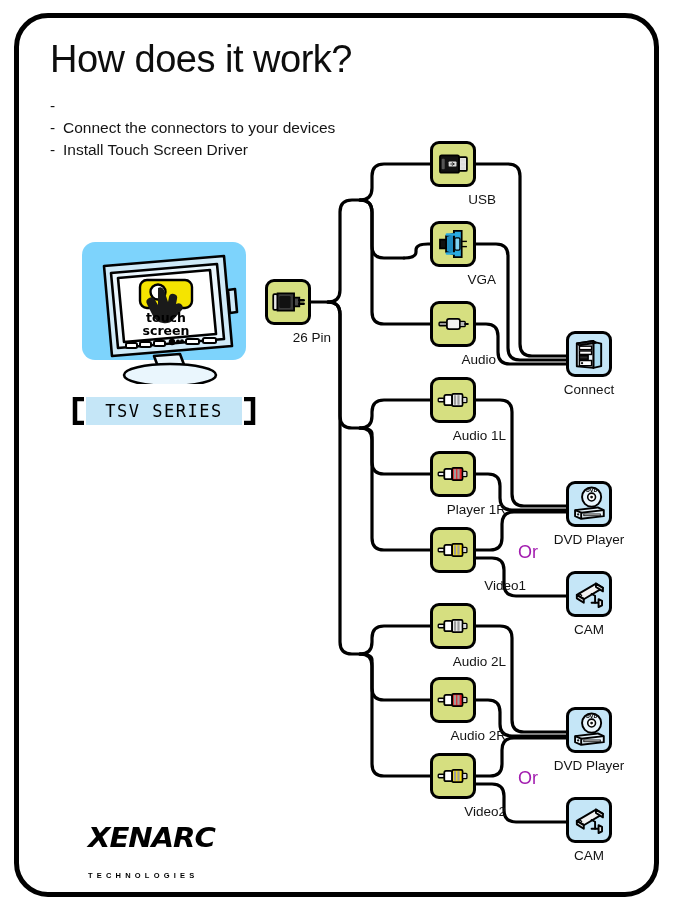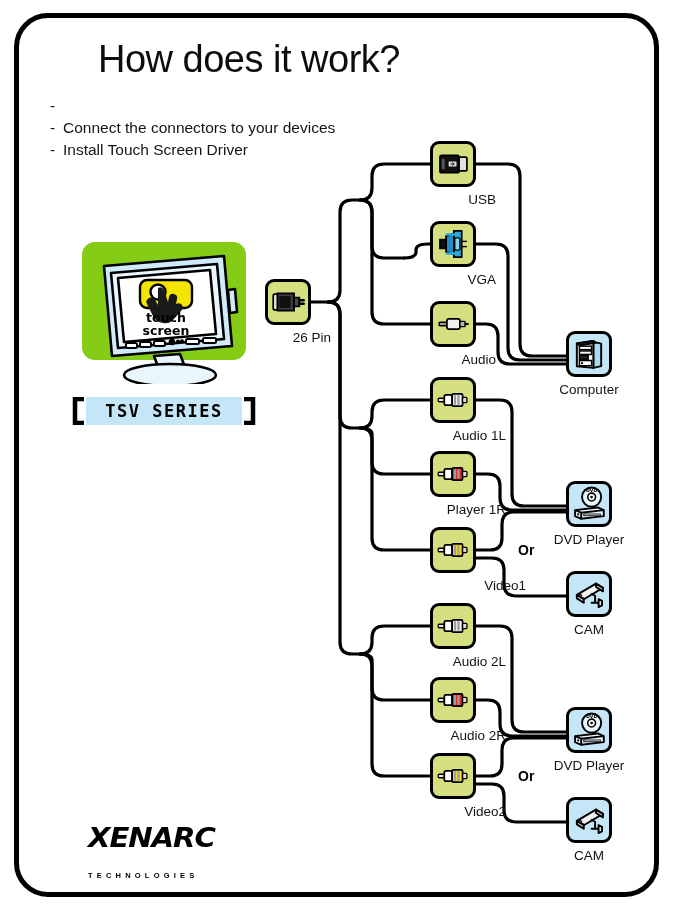--- a/index.html
+++ b/index.html
@@ -3,50 +3,50 @@
 <meta charset="utf-8">
 <style>
   html,body{margin:0;padding:0;background:#ffffff;}
   body{width:673px;height:910px;position:relative;overflow:hidden;
        font-family:"Liberation Sans","DejaVu Sans",sans-serif;color:#1a1a1a;}
 
   #frame{position:absolute;left:14px;top:13px;width:645px;height:884px;
          border:5px solid #000;border-radius:34px;box-sizing:border-box;background:#fff;}
 
   #title{position:absolute;left:50px;top:40px;font-size:38px;font-weight:400;
-         letter-spacing:-0.5px;color:#0d0d0d;line-height:1;margin-left:48px;}
+         letter-spacing:-0.5px;color:#0d0d0d;line-height:1;}
 
   #bullets{position:absolute;left:50px;top:95px;width:330px;}
   .bullet{display:flex;align-items:flex-start;font-size:15.5px;line-height:22px;color:#141414;}
   .bullet .dash{width:13px;flex:0 0 13px;}
 
   
   #cables{position:absolute;left:0;top:0;width:673px;height:910px;pointer-events:none;}
 
   
   .conn{position:absolute;width:46px;height:46px;border:3px solid #000;border-radius:9px;
         background:#d6df80;box-sizing:border-box;}
   .conn .glyph{position:absolute;left:0;top:0;width:100%;height:100%;}
   .clabel{position:absolute;font-size:13.5px;color:#141414;text-align:right;white-space:nowrap;}
 
   .dev{position:absolute;width:46px;height:46px;border:3px solid #000;border-radius:9px;
        background:#c5e6f7;box-sizing:border-box;}
   .dev .glyph{position:absolute;left:0;top:0;width:100%;height:100%;}
   .dlabel{position:absolute;font-size:13.5px;color:#141414;text-align:center;white-space:nowrap;}
 
-  .orlabel{position:absolute;font-size:14px;color:#000000;font-weight:bold;}
+  .orlabel{position:absolute;font-size:18px;color:#a21caf;}
 
   
   #monitor{position:absolute;left:82px;top:242px;width:164px;height:118px;
-           background:#84cc16;border-radius:13px;}
+           background:#7dd3fc;border-radius:13px;}
   #tsvwrap{position:absolute;left:72px;top:397px;width:184px;height:28px;}
   #tsvband{position:absolute;left:14px;top:0;width:156px;height:28px;background:#c5e6f7;}
   #tsvtext{position:absolute;left:0;top:0;width:184px;height:28px;line-height:28px;
            text-align:center;font-family:"DejaVu Sans Mono","Liberation Mono",monospace;
-           font-size:17px;font-weight:700;letter-spacing:1.5px;color:#000;}
+           font-size:17px;font-weight:400;letter-spacing:1.5px;color:#000;}
   .brk{position:absolute;top:0;width:13px;height:28px;}
 
   
   #logo{position:absolute;left:88px;top:824px;width:170px;}
   #logoName{font-family:"DejaVu Sans","Liberation Sans",sans-serif;font-size:27px;
             font-weight:700;font-style:italic;letter-spacing:-1px;color:#000;line-height:1;
             transform:scaleX(1.08);transform-origin:left center;}
   #logoSub{font-size:7.5px;font-weight:700;letter-spacing:4.2px;color:#000;margin-top:20px;}
 </style>
 </head>
@@ -313,21 +313,21 @@
     </g>
     <g stroke="#000" stroke-width="1.7" fill="#ffffff">
       <rect x="12" y="14" width="14" height="4"></rect>
       <rect x="12" y="19.5" width="14" height="4"></rect>
       <rect x="12" y="25" width="10" height="4" fill="#2a2a2a"></rect>
       <rect x="12" y="30.5" width="14" height="6"></rect>
     </g>
     <circle cx="15" cy="33.5" r="1.3" fill="#111"></circle>
   </svg>
 </div>
-<div class="dlabel" style="left:536px;top:382px;width:106px;">Computer</div>
+<div class="dlabel" style="left:536px;top:382px;width:106px;">Connect</div>
 
 <div class="dev" style="left:566px;top:481px;">
   <svg class="glyph" viewBox="0 0 46 46">
     <circle cx="26" cy="15" r="11" fill="#eaf6fd" stroke="#000" stroke-width="2.2"></circle>
     <circle cx="26" cy="15" r="4.5" fill="#ffffff" stroke="#000" stroke-width="1.8"></circle>
     <circle cx="26" cy="15" r="1.6" fill="#111"></circle>
     <text x="26" y="9" text-anchor="middle" font-family="DejaVu Sans, sans-serif" font-size="5.4" font-weight="700" fill="#111">DVD</text>
     <g stroke="#000" stroke-width="2.2" stroke-linejoin="round">
       <path d="M7 30 L33 27 L40 30 L40 37 L14 40 L7 37 Z" fill="#eaf6fd"></path>
       <path d="M7 30 L14 33 L14 40" fill="none"></path>

